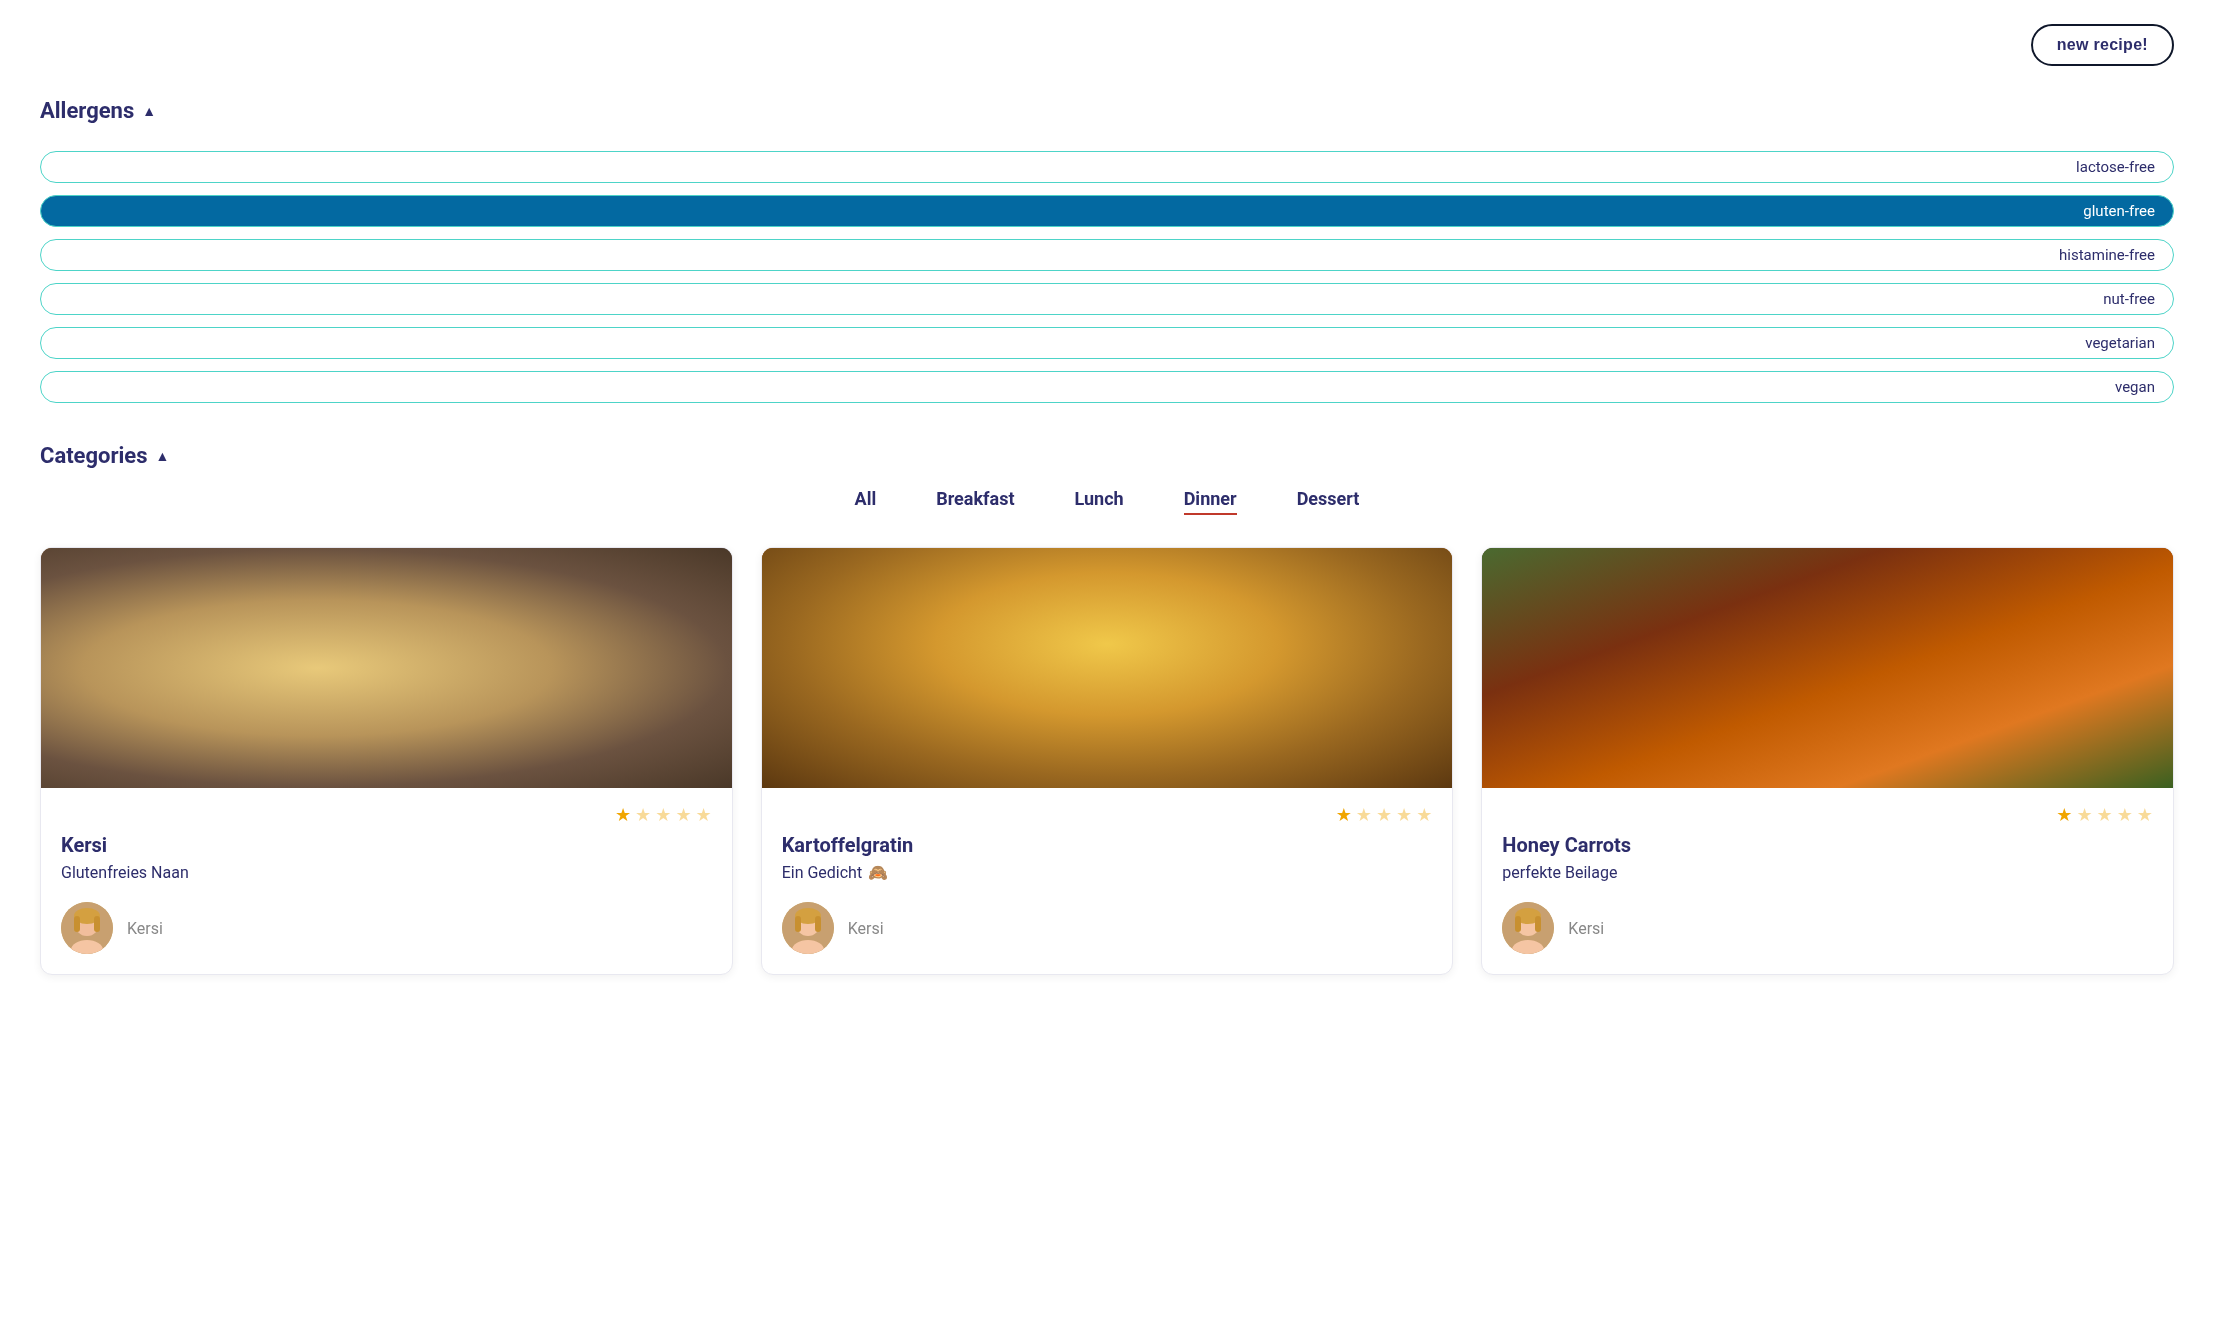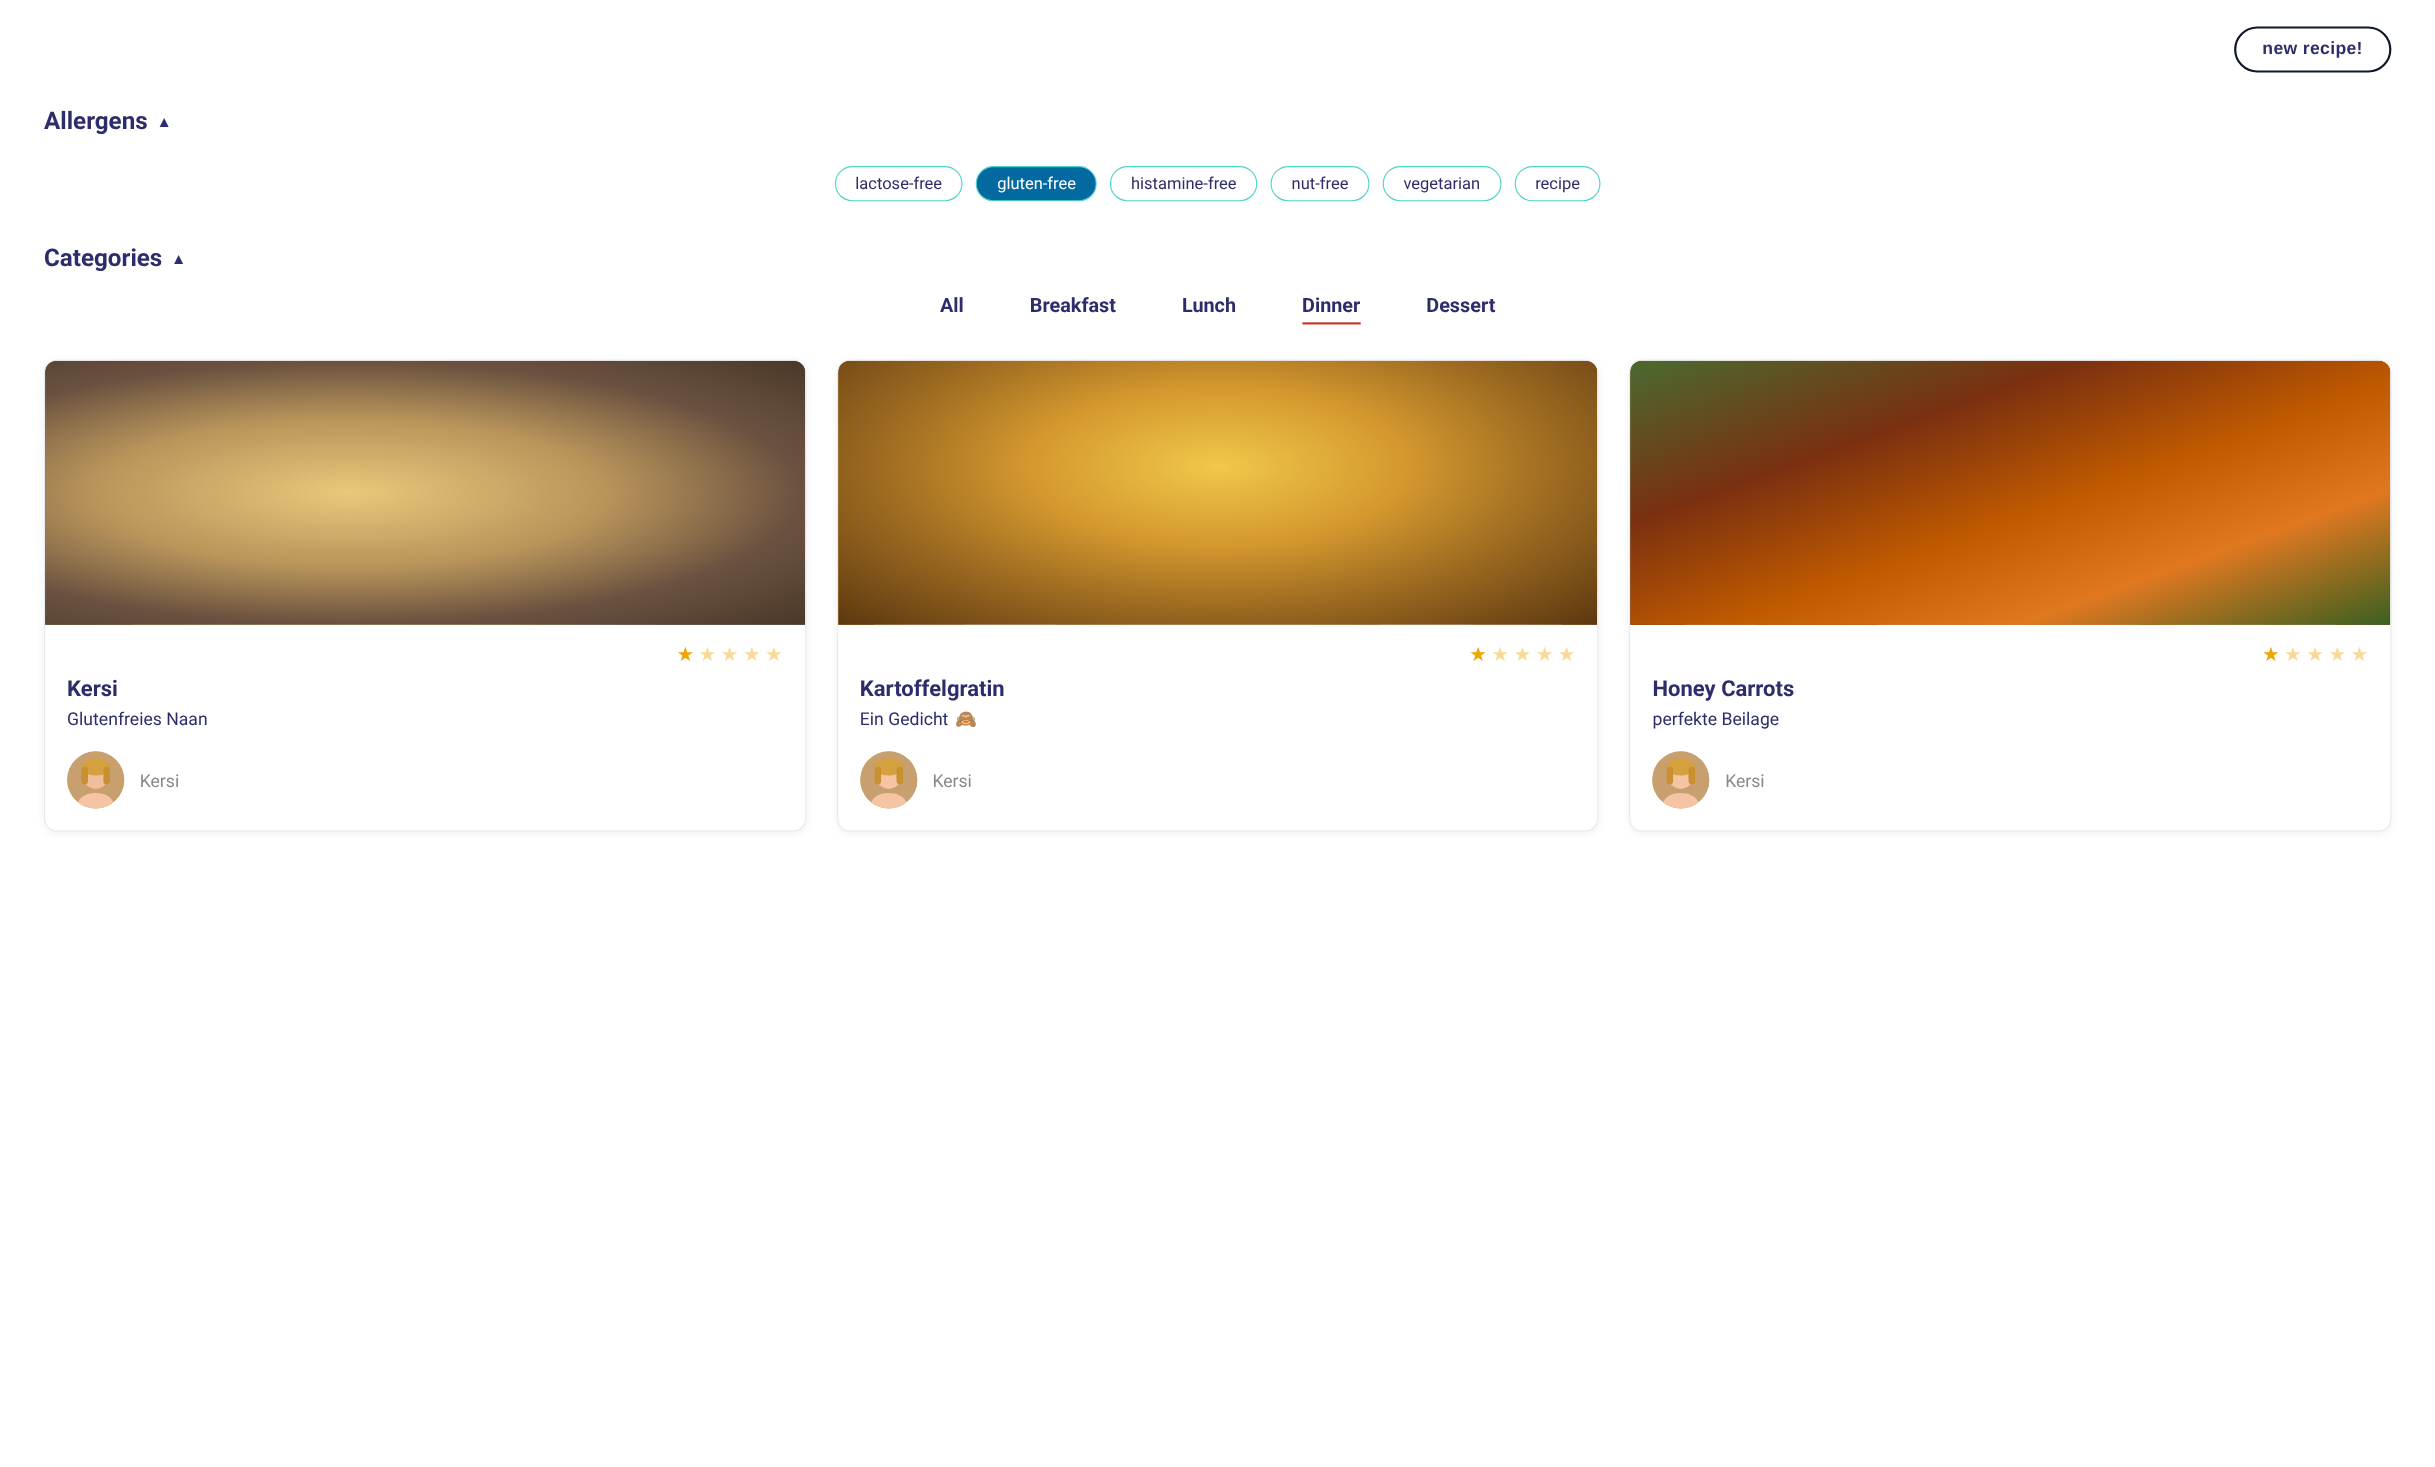--- a/index.html
+++ b/index.html
@@ -44,20 +44,21 @@
     }
 
     
     .allergen-section { margin-bottom: 32px; text-align: right; }
     .allergen-tags {
       display: flex;
       gap: 12px;
       flex-wrap: wrap;
       justify-content: center;
       padding: 8px 0;
+      flex-direction: column;
     }
     .allergen-tag {
       border: 1.5px solid #4dd4c8;
       border-radius: 20px;
       padding: 6px 18px;
       font-size: 15px;
       color: #2d2d6b;
       background: #fff;
       cursor: pointer;
     }
@@ -206,21 +207,21 @@
   <div class="section-header">
     <span>Allergens</span>
     <span class="caret">▲</span>
   </div>
   <div class="allergen-tags">
     <span class="allergen-tag">lactose-free</span>
     <span class="allergen-tag active">gluten-free</span>
     <span class="allergen-tag">histamine-free</span>
     <span class="allergen-tag">nut-free</span>
     <span class="allergen-tag">vegetarian</span>
-    <span class="allergen-tag">recipe</span>
+    <span class="allergen-tag">vegan</span>
   </div>
 </div>
 
 <div class="categories-section">
   <div class="section-header">
     <span>Categories</span>
     <span class="caret">▲</span>
   </div>
   <div class="category-tabs">
     <span class="category-tab">All</span>

